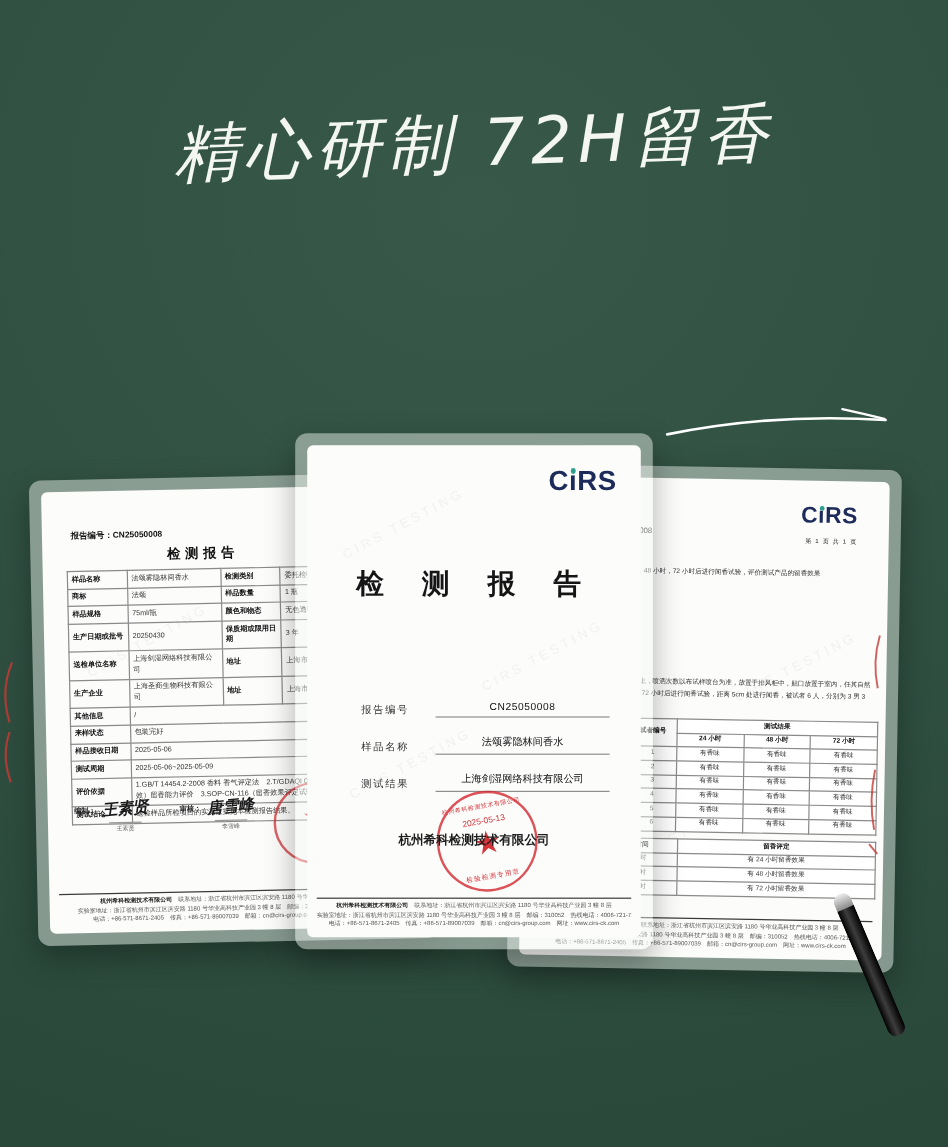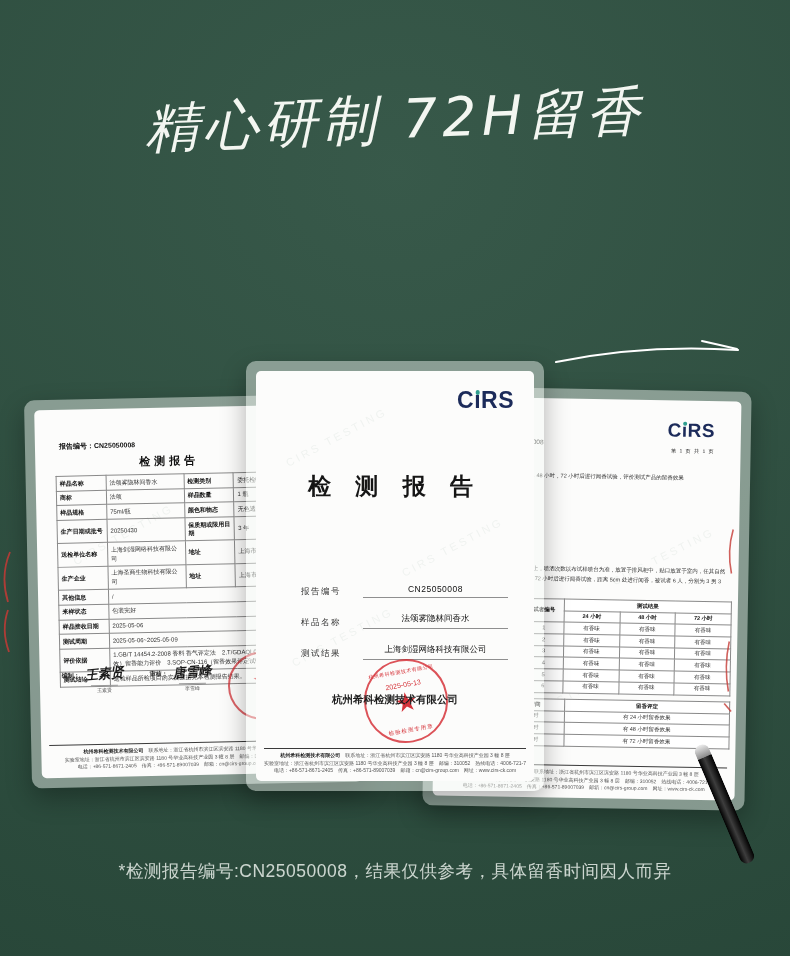--- a/index.html
+++ b/index.html
@@ -58,21 +58,21 @@
       font-size:22px;color:#d2232a;line-height:1;}
 
   
   .cfoot{position:absolute;bottom:6px;left:8px;right:8px;text-align:center;}
   .cfoot .rule{border-top:1.6px solid #3a3a3a;margin-bottom:3px;}
   .cfoot .fl{font-size:5px;color:#555;line-height:1.55;white-space:nowrap;overflow:hidden;}
   .cfoot .fl b{color:#222;}
 
   
   .c-title{position:absolute;top:100px;left:0;width:100%;text-align:center;font-size:23px;
-      font-weight:700;letter-spacing:9px;color:#151515;font-family:Liberation Sans, sans-serif;}
+      font-weight:700;letter-spacing:9px;color:#151515;font-family:Liberation Mono, monospace;}
   .cfields{position:absolute;top:206px;left:26px;right:26px;margin-left:19px;}
   .frow{display:flex;align-items:flex-end;height:21px;margin-bottom:10px;}
   .flabel{font-size:8.5px;color:#333;width:62px;letter-spacing:1.5px;flex:none;}
   .fval{flex:1;text-align:center;border-bottom:1px solid #8f8f8f;font-size:8.5px;
       padding-bottom:3px;color:#111;}
   .fval.bold{font-weight:normal;letter-spacing:0.5px;}
   .cstamp{position:absolute;left:108px;top:288px;width:80px;height:80px;border-radius:50%;
       border:2.5px solid rgba(210,35,42,0.85);transform:rotate(-10deg);opacity:0.92;z-index:1;}
   .cstamp .sarc{position:absolute;top:7px;left:0;width:100%;text-align:center;font-size:5px;
       color:#d2232a;letter-spacing:0.5px;}
@@ -399,15 +399,14 @@
   <svg class="edge-marks" style="left:-2px;top:548px;z-index:2;" width="18" height="110" viewBox="0 0 18 110">
     <path d="M12 4 Q 2 28 10 54" fill="none" stroke="#c43a35" stroke-width="1.8" opacity="0.85"></path>
     <path d="M10 62 Q 3 82 11 104" fill="none" stroke="#c43a35" stroke-width="1.8" opacity="0.85"></path>
   </svg>
 
   <div class="handle">
     <div class="ferrule"></div>
     <div class="hbody"></div>
   </div>
 
-  <div class="disclaimer">*检测报告编号:CN25050008，结果仅供参考，具体留香时间因人而异</div>
 
 </div>
 
 </body></html>

